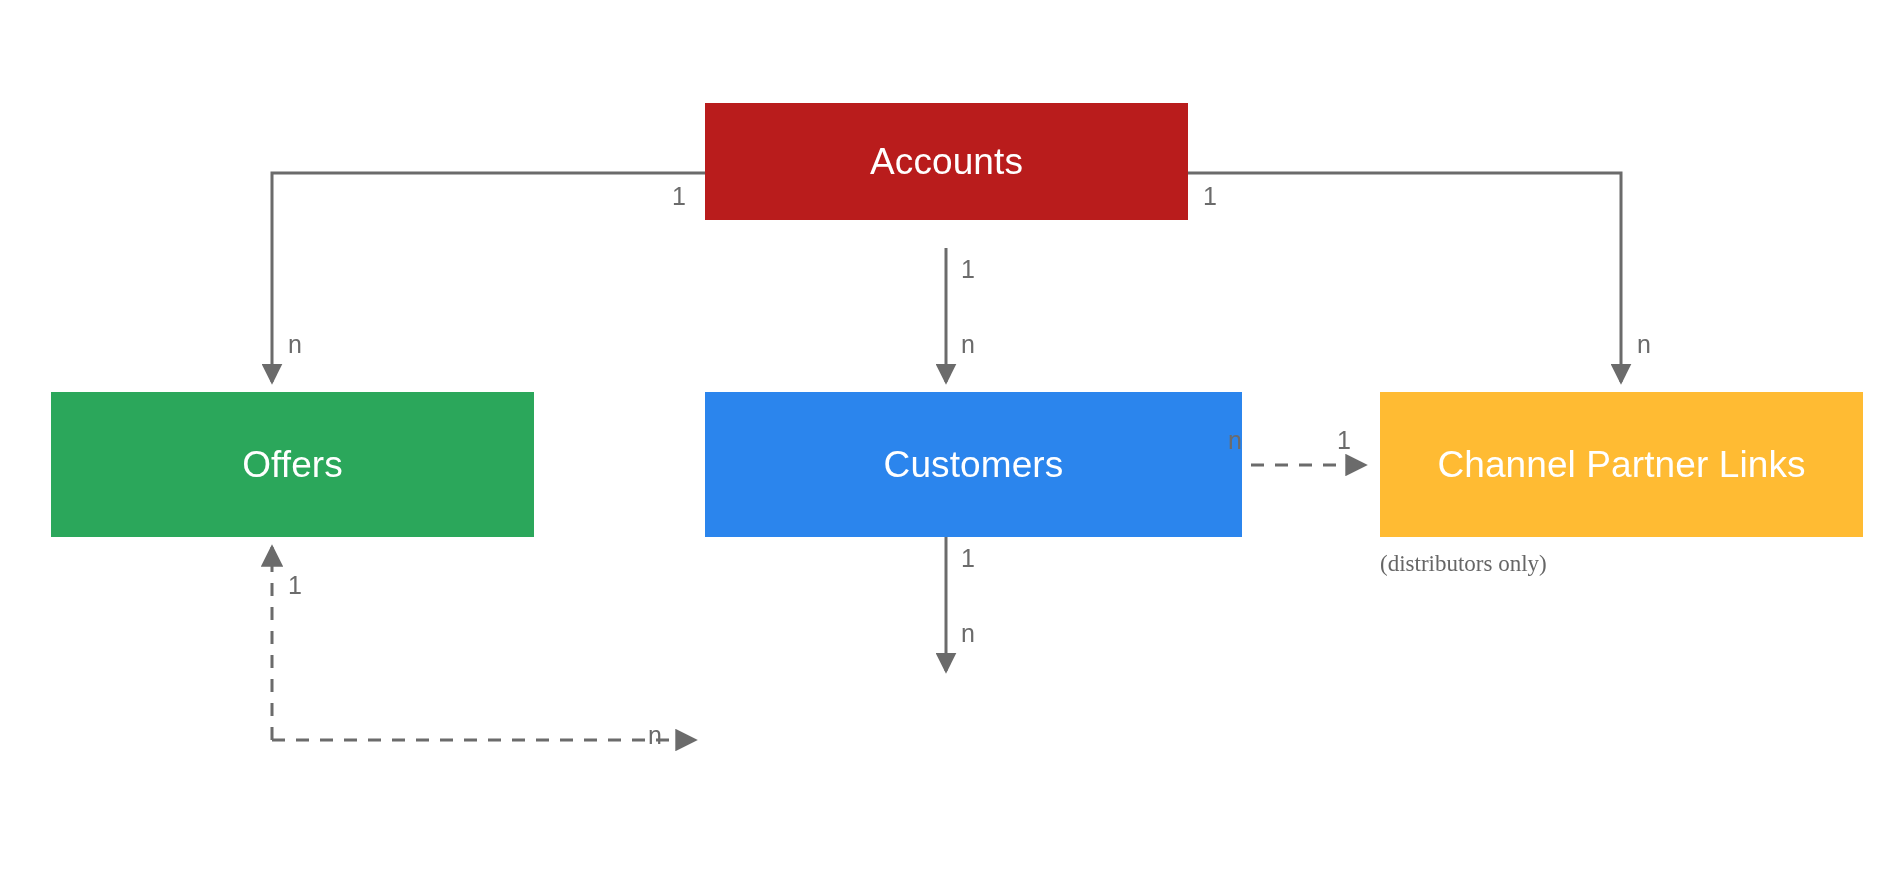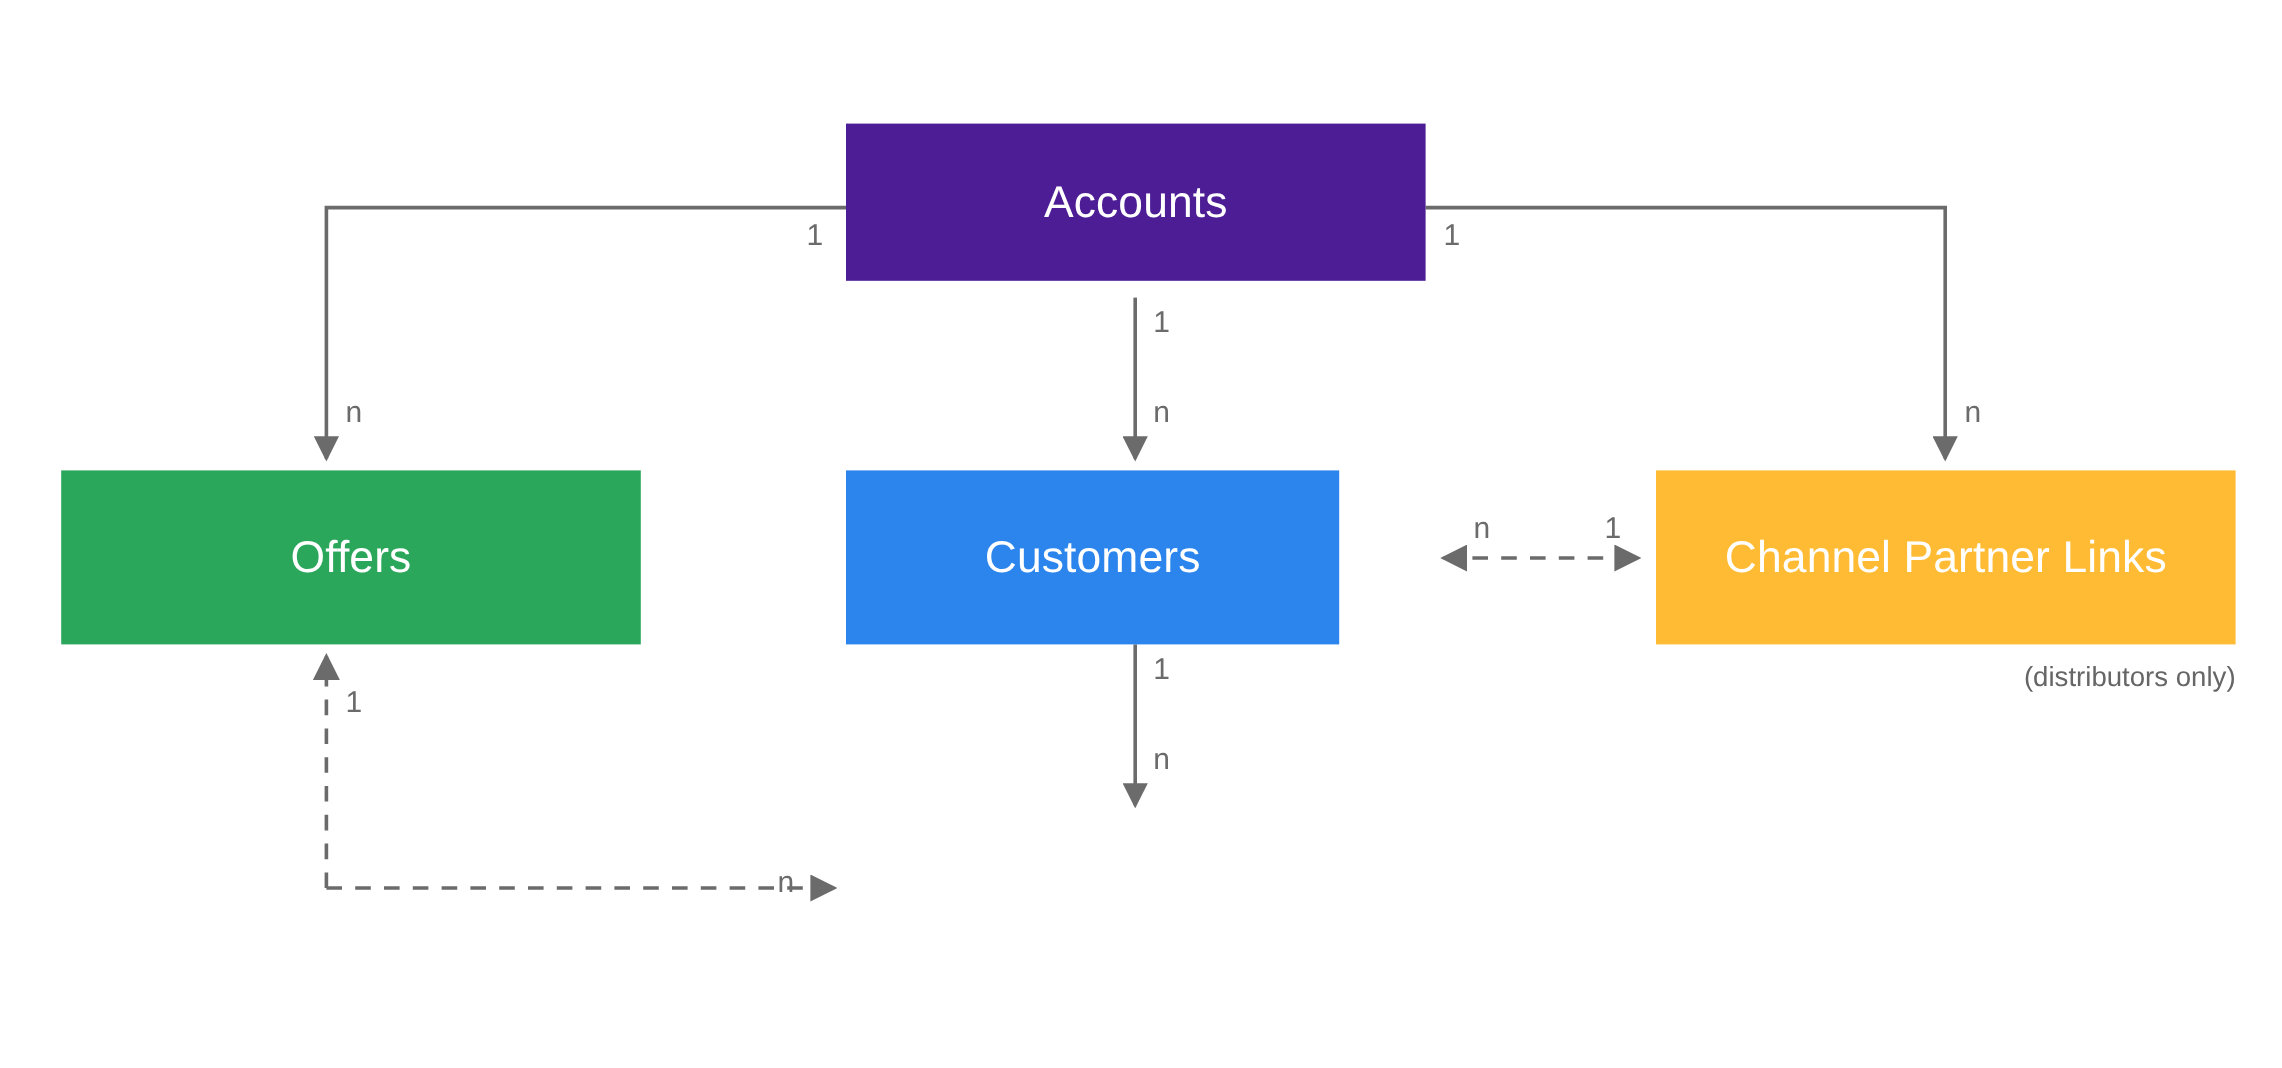--- a/index.html
+++ b/index.html
@@ -41,22 +41,22 @@
     line-height: 1;
     letter-spacing: 0.1px;
     white-space: nowrap;
     font-family: "Liberation Sans", sans-serif;
   }
   .node-note {
     position: absolute;
     color: #666666;
     font-size: 23px;
     white-space: nowrap;
-    text-align: right;
-    font-family: Liberation Sans, sans-serif;
+    text-align: left;
+    font-family: Liberation Serif, serif;
   }
   .edge-label {
     position: absolute;
     color: #6b6b6b;
     font-size: 25px;
     line-height: 1;
     white-space: nowrap;
     font-family: "Liberation Sans", sans-serif;
   }
 </style>
@@ -82,29 +82,29 @@
     <path d="M 1188 173 L 1621 173 L 1621 382" fill="none" stroke="#6b6b6b" stroke-width="3" marker-end="url(#arrow-solid)"></path>
 
     <path d="M 1203 465 L 1365 465" fill="none" stroke="#6b6b6b" stroke-width="3" stroke-dasharray="13 11" marker-start="url(#arrow-dashed)" marker-end="url(#arrow-dashed)"></path>
 
     <path d="M 946 537 L 946 671" fill="none" stroke="#6b6b6b" stroke-width="3" marker-end="url(#arrow-solid)"></path>
 
     <path d="M 272 740 L 272 547" fill="none" stroke="#6b6b6b" stroke-width="3" stroke-dasharray="13 11" marker-end="url(#arrow-dashed)"></path>
     <path d="M 272 740 L 695 740" fill="none" stroke="#6b6b6b" stroke-width="3" stroke-dasharray="13 11" marker-end="url(#arrow-dashed)"></path>
   </svg>
 
-  <div class="node" style="left:705px; top:103px; width:483px; height:131px; background:#4c1d95;align-items:center;">
+  <div class="node" style="left:705px; top:103px; width:483px; height:117px; background:#b91c1c;align-items:center;">
     <span class="node-label">Accounts</span>
   </div>
 
   <div class="node" style="left:31px; top:392px; width:483px; height:145px; background:#2BA75B;margin-left:20px;">
     <span class="node-label">Offers</span>
   </div>
 
-  <div class="node" style="left:705px; top:392px; width:411px; height:145px; background:#2B85ED;">
+  <div class="node" style="left:705px; top:392px; width:537px; height:145px; background:#2B85ED;">
     <span class="node-label">Customers</span>
   </div>
 
   <div class="node" style="left:1380px; top:392px; width:483px; height:145px; background:#FFBB33;">
     <span class="node-label">Channel Partner Links</span>
   </div>
   <div class="node-note" style="left:1380px; top:551px; width:483px;">(distributors only)</div>
 
 
   <div class="edge-label" style="left:672px; top:184px;">1</div>

